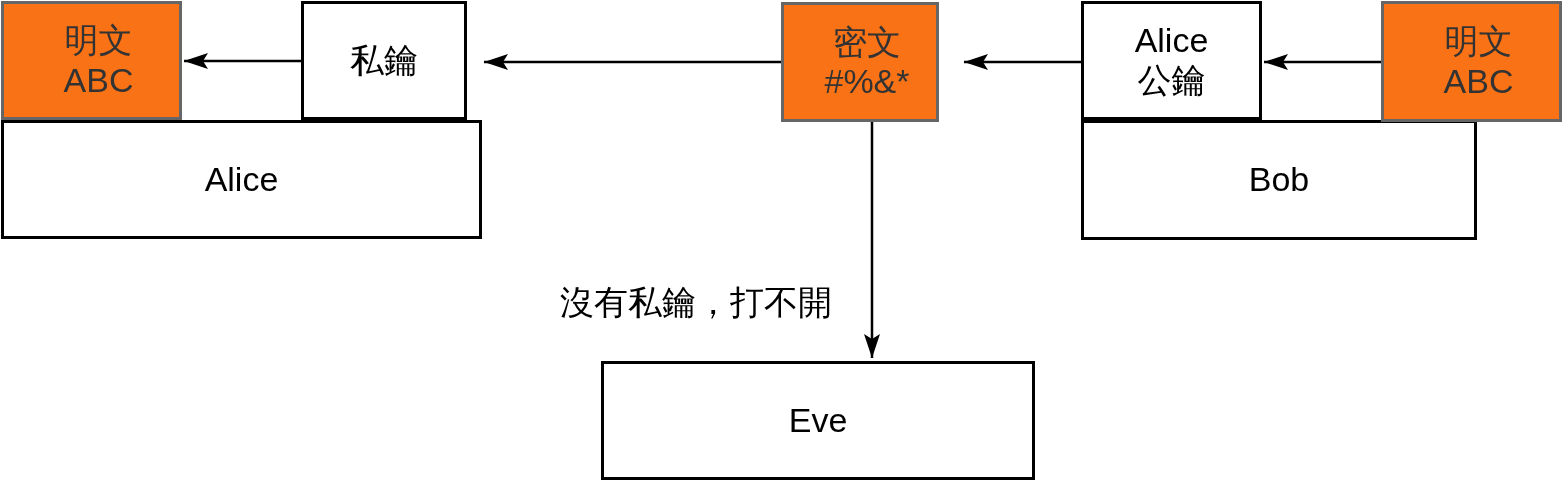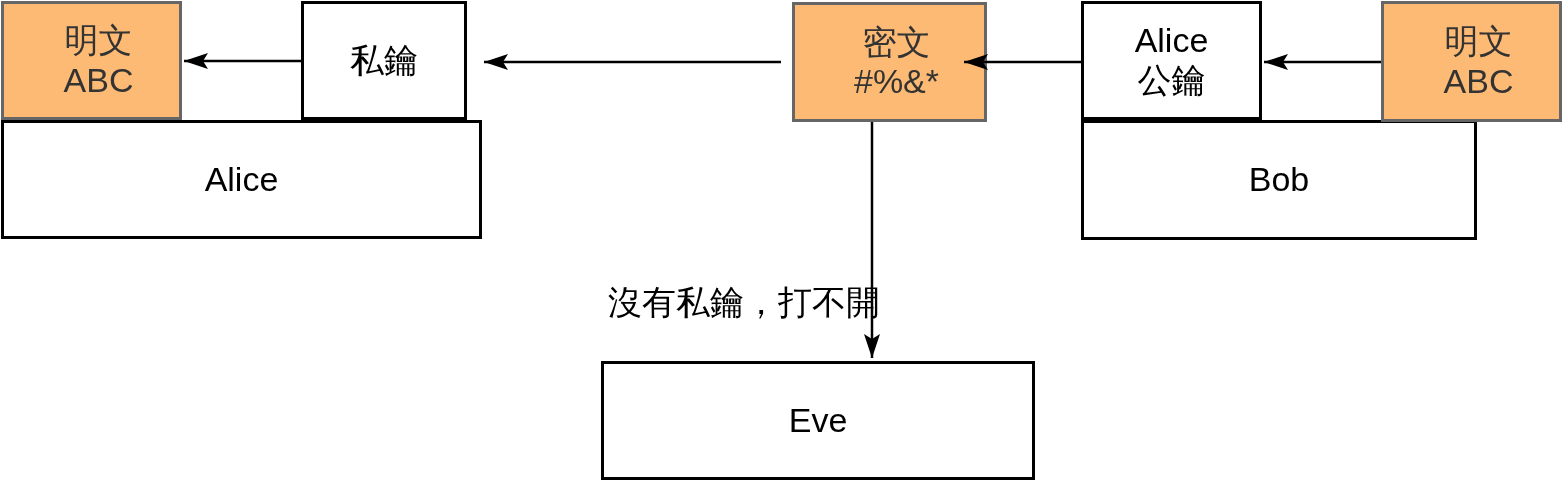--- a/index.html
+++ b/index.html
@@ -23,35 +23,34 @@
     align-items: center;
     justify-content: center;
     text-align: center;
     font-size: 34px;
     line-height: 1.16;
     background: #ffffff;
     border: 3px solid #000000;
     color: #000000;
   }
   .node.gray {
-    background: #fdba74;
+    background: #f97316;
     border: 3px solid #666666;
     color: #333333;
     padding-left: 14px;
   }
   .edge-label {
     position: absolute;
     left: 696px;
     top: 303px;
     transform: translate(-50%, -50%);
     font-size: 34px;
     white-space: nowrap;
     color: #000000;
     line-height: 1.1;
-    margin-left: 48px;
   }
   #edges-layer {
     position: absolute;
     left: 0;
     top: 0;
     pointer-events: none;
   }
   #edges-layer line {
     stroke: #000000;
     stroke-width: 2.5;
@@ -76,21 +75,21 @@
 
   <div class="node gray" style="left:1px; top:1px; width:181px; height:119px;">
     <div>明文</div>
     <div>ABC</div>
   </div>
 
   <div class="node" style="left:301px; top:1px; width:166px; height:119px;">
     <div>私鑰</div>
   </div>
 
-  <div class="node gray" style="left:781px; top:2px; width:195px; height:120px;margin-left:11px;">
+  <div class="node gray" style="left:781px; top:2px; width:158px; height:120px;">
     <div>密文</div>
     <div>#%&amp;*</div>
   </div>
 
   <div class="node" style="left:1081px; top:1px; width:181px; height:119px;">
     <div>Alice</div>
     <div>公鑰</div>
   </div>
 
   <div class="node gray" style="left:1381px; top:1px; width:181px; height:121px;">

